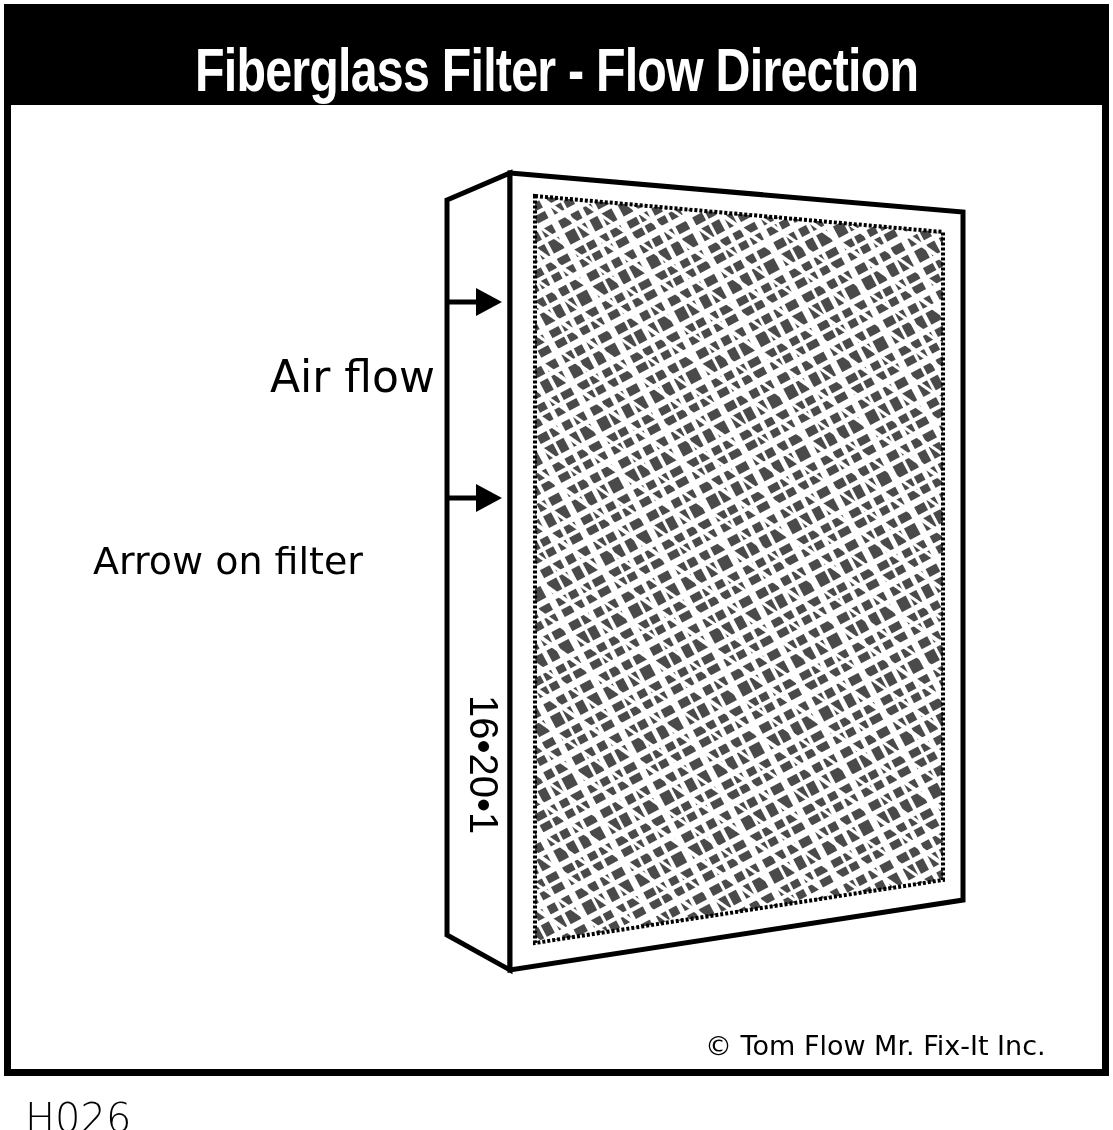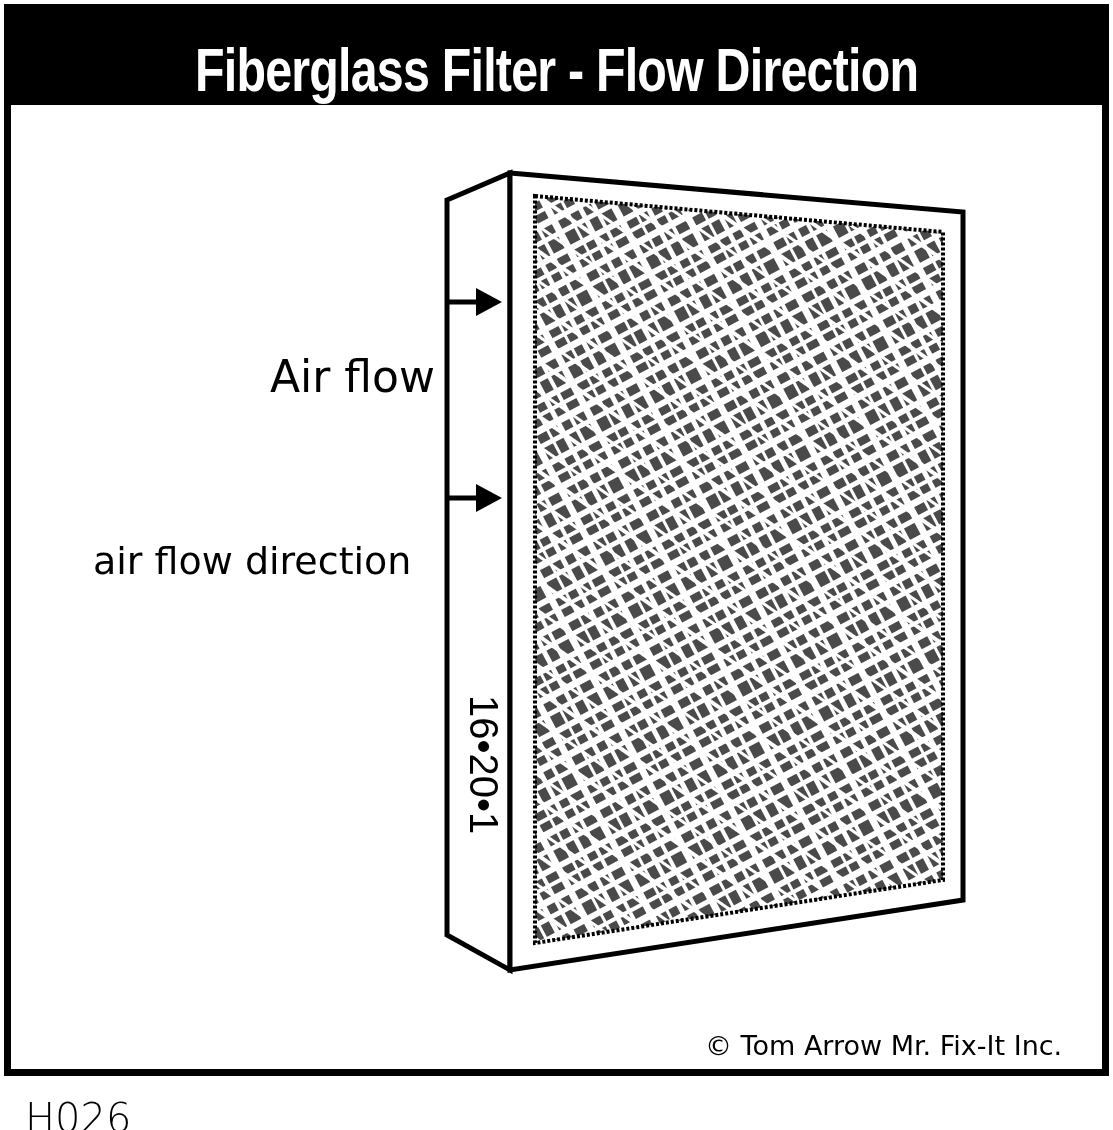--- a/index.html
+++ b/index.html
@@ -61,19 +61,19 @@
     <line x1="449" y1="498" x2="478" y2="498" stroke="#000" stroke-width="5"></line>
     <polygon points="476,484 502,498 476,512" fill="#000"></polygon>
   </g>
 </svg>
 
 <div class="label airflow">
   <div>Air flow</div>
 </div>
 
 <div class="label note">
-  <div>air flow direction</div>
+  <div>Arrow on filter</div>
 </div>
 
 <div class="size">16•20•1</div>
 
-<div class="copyright">©  Tom Arrow Mr. Fix-It Inc.</div>
+<div class="copyright">©  Tom Flow Mr. Fix-It Inc.</div>
 <div class="code">H026</div>
 
 </body></html>

